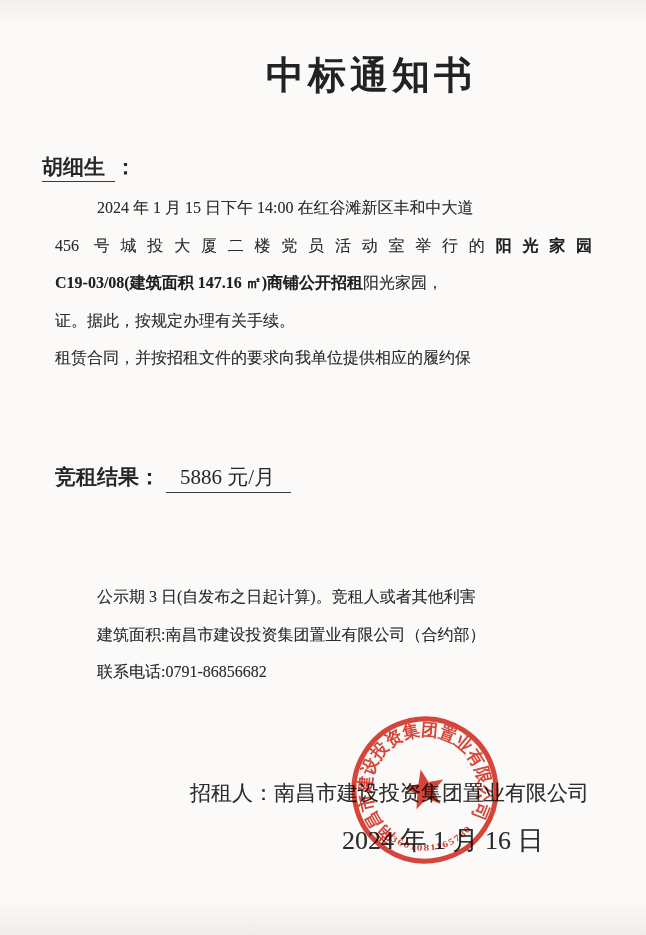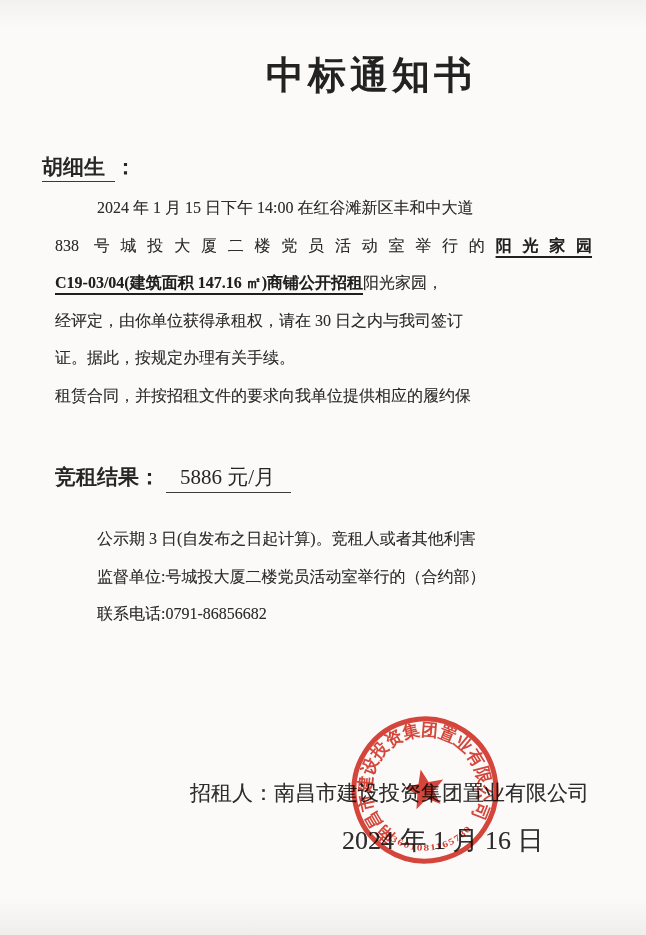--- a/index.html
+++ b/index.html
@@ -44,31 +44,30 @@
   .body-block {
     position: absolute;
     left: 55px;
     width: 537px;
     font-size: 16px;
     line-height: 37.5px;
     color: #2d2d2d;
     text-shadow: 0 0 0.5px rgba(70,70,70,0.45);
   }
   #main-paragraph { top: 189px; }
-  #notice-paragraph { top: 520px; }
+  #notice-paragraph { top: 578px; }
   .line { white-space: nowrap; }
   .line.indent { padding-left: 42px; }
   .line.justify {
     white-space: normal;
     text-align: justify;
     text-align-last: justify;
   }
   .bold { font-weight: 700; color: #1f1f1f; }
   .underline {
-    text-decoration: underline;
     text-underline-offset: 5px;
     text-decoration-thickness: 1.5px;
   }
   .result-line {
     position: absolute;
     top: 463px;
     left: 55px;
     font-size: 21px;
     color: #262626;
   }
@@ -118,34 +117,33 @@
 <div class="page">
 
   <div class="doc-title">中标通知书</div>
 
   <div class="addressee">
     <span class="name">胡细生</span><span>：</span>
   </div>
 
   <div id="main-paragraph" class="body-block">
       <div class="line indent"><span>2024 年 1 月 15 日下午 14:00 在红谷滩新区丰和中大道</span></div>
-      <div class="line justify"><span>838 号城投大厦二楼党员活动室举行的</span><span class="bold underline">阳光家园</span></div>
-      <div class="line"><span class="bold underline">C19-03/04(建筑面积 147.16 ㎡)商铺公开招租</span><span>阳光家园，</span></div>
-      <div class="line"><span>经评定，由你单位获得承租权，请在 30 日之内与我司签订</span></div>
+      <div class="line justify"><span>456 号城投大厦二楼党员活动室举行的</span><span class="bold underline">阳光家园</span></div>
+      <div class="line"><span class="bold underline">C19-03/08(建筑面积 147.16 ㎡)商铺公开招租</span><span>阳光家园，</span></div>
       <div class="line"><span>证。据此，按规定办理有关手续。</span></div>
       <div class="line"><span>租赁合同，并按招租文件的要求向我单位提供相应的履约保</span></div>
     </div>
 
   <div class="result-line">
     <span class="label">竞租结果：</span><span class="value">5886 元/月</span>
   </div>
 
   <div id="notice-paragraph" class="body-block">
       <div class="line indent"><span>公示期 3 日(自发布之日起计算)。竞租人或者其他利害</span></div>
-      <div class="line indent"><span>监督单位:号城投大厦二楼党员活动室举行的（合约部）</span></div>
+      <div class="line indent"><span>建筑面积:南昌市建设投资集团置业有限公司（合约部）</span></div>
       <div class="line indent"><span>联系电话:0791-86856682</span></div>
     </div>
 
   <div class="signer-line">
     <span>招租人：</span><span>南昌市建设投资集团置业有限公司</span>
   </div>
 
   <div class="date-line">2024 年 1 月 16 日</div>
 
   <svg class="stamp" viewBox="-85 -85 170 170" xmlns="http://www.w3.org/2000/svg">

